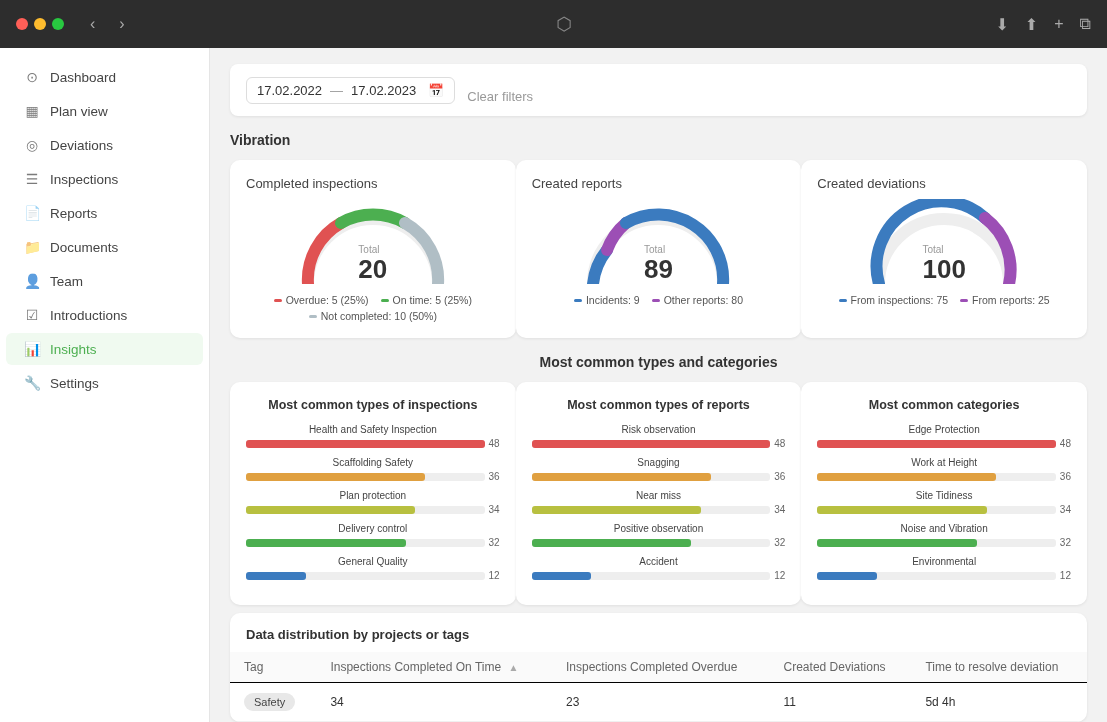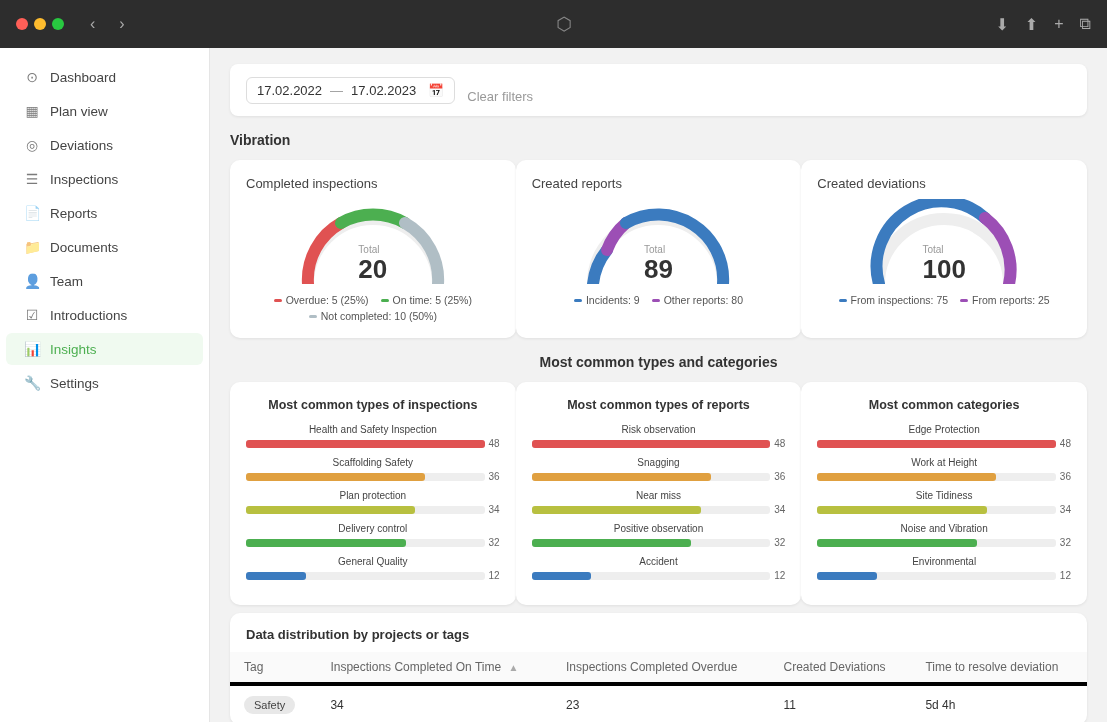--- a/index.html
+++ b/index.html
@@ -69,21 +69,21 @@
     .bar-item { margin-bottom: 8px; }
     .bar-label { font-size: 10px; color: #444; margin-bottom: 3px; }
     .bar-track { background: #eee; border-radius: 3px; height: 8px; width: 100%; }
     .bar-fill { height: 100%; border-radius: 3px; }
     .bar-count { font-size: 10px; color: #666; margin-left: 4px; display: inline-block; }
 
     
     .table-section { background: #fff; border-radius: 10px; box-shadow: 0 1px 3px rgba(0,0,0,0.08); overflow: hidden; }
     .table-section-title { font-size: 13px; font-weight: 600; color: #333; padding: 14px 16px 10px; }
     table { width: 100%; border-collapse: collapse; font-size: 12px; }
-    thead th { background: #fafafa; padding: 8px 14px; text-align: left; color: #666; font-weight: 500; border-bottom: 4px solid #000000; white-space: nowrap; }
+    thead th { background: #fafafa; padding: 8px 14px; text-align: left; color: #666; font-weight: 500; border-bottom: 1px solid #000000; white-space: nowrap; }
     tbody td { padding: 10px 14px; border-bottom: 1px solid #f0f0f0; color: #333; }
     .tag-badge { background: #e8e8e8; border-radius: 12px; padding: 3px 10px; font-size: 11px; color: #444; display: inline-block; }
     .sort-icon { margin-left: 4px; color: #aaa; font-size: 10px; }
   </style>
 </head>
 <body>
 
 <div class="titlebar">
   <div class="titlebar-dots">
     <div class="dot dot-red"></div>

